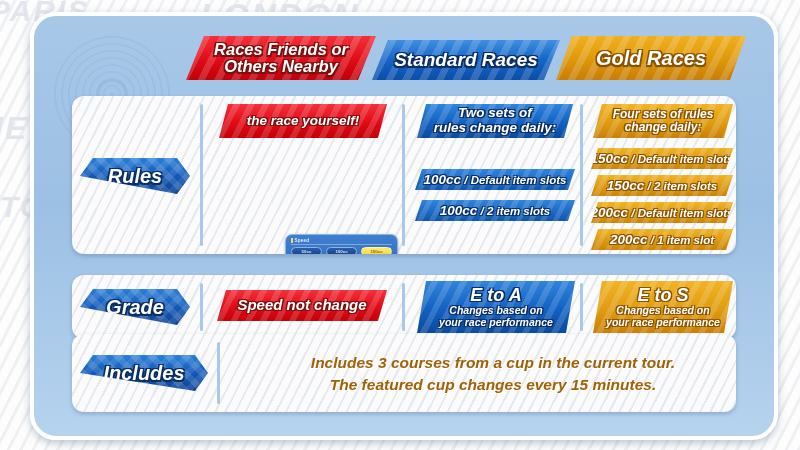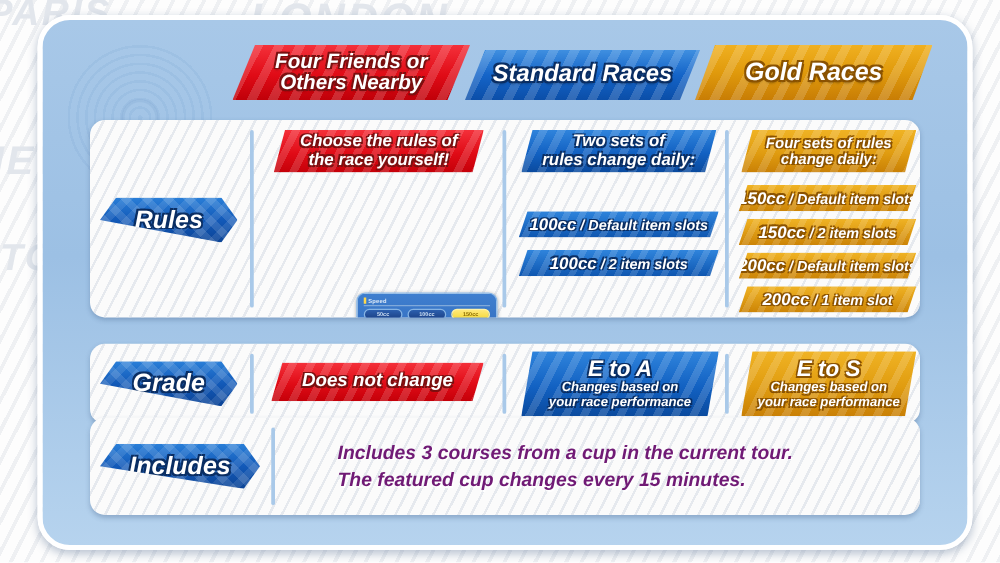--- a/index.html
+++ b/index.html
@@ -238,23 +238,23 @@
     box-sizing:border-box;
   }
   .pill.on{
     background:linear-gradient(180deg,#ffe97a 0%,#f5d93c 100%);
     border-color:#fff3a8;
     color:#8a6a00;
   }
 
   
   #courses-text{
-    position:absolute;z-index:4;left:198px;top:18px;width:470px;
-    text-align:left;
-    color:#701a75;font-weight:bold;font-style:italic;font-size:15.5px;
+    position:absolute;z-index:4;left:186px;top:18px;width:470px;
+    text-align:center;
+    color:#a16207;font-weight:bold;font-style:italic;font-size:15.5px;
     line-height:1.42;
     text-shadow:1px 1px 0 rgba(255,255,255,.9);
   }
 </style>
 </head>
 <body>
 
 <div id="bg">
   <div class="stripes"></div>
   <div class="wordrow" style="left:-10px;top:-6px;font-size:30px;">PARIS</div>
@@ -268,21 +268,21 @@
 </div>
 
 <div id="panel">
   <div class="wheelmark"></div>
 
   <div id="banners">
 
     <div class="banner" id="banner-friends">
       <div class="tex"></div>
       <div class="bl">
-        <div>Four Friends or</div>
+        <div>Races Friends or</div>
         <div>Others Nearby</div>
       </div>
     </div>
 
     <div class="banner" id="banner-standard">
       <div class="tex"></div>
       <div class="bl">Standard Races</div>
     </div>
 
     <div class="banner" id="banner-gold">
@@ -298,21 +298,20 @@
     <div class="divider" style="left:508px;"></div>
 
     <div class="rowlabel" style="left:8px;top:62px;width:110px;">
       <div class="tex"></div>
       <span class="rl">Rules</span>
     </div>
 
     <div class="headchip red-chip" style="left:147px;top:8px;width:168px;height:34px;font-size:13.5px;">
       <div class="tex"></div>
       <span class="hl">
-        <div>Choose the rules of</div>
         <div>the race yourself!</div>
       </span>
     </div>
 
     <div id="settings">
       <div class="sgrp">
         <div class="sgl">Speed</div>
         <div class="srow">
           <div class="pill">50cc</div>
           <div class="pill">100cc</div>
@@ -381,21 +380,21 @@
     <div class="divider" style="left:330px;"></div>
     <div class="divider" style="left:508px;"></div>
 
     <div class="rowlabel" style="left:8px;top:14px;width:110px;">
       <div class="tex"></div>
       <span class="rl">Grade</span>
     </div>
 
     <div class="headchip red-chip" style="left:145px;top:15px;width:170px;height:31px;font-size:15px;">
       <div class="tex"></div>
-      <span class="hl">Does not change</span>
+      <span class="hl">Speed not change</span>
     </div>
 
     <div class="headchip blue-chip" style="left:345px;top:6px;width:158px;height:52px;">
       <div class="tex"></div>
       <span class="hl">
         <div style="font-size:18px;">E to A</div>
         <div style="font-size:10.5px;">Changes based on</div>
         <div style="font-size:10.5px;">your race performance</div>
       </span>
     </div>

